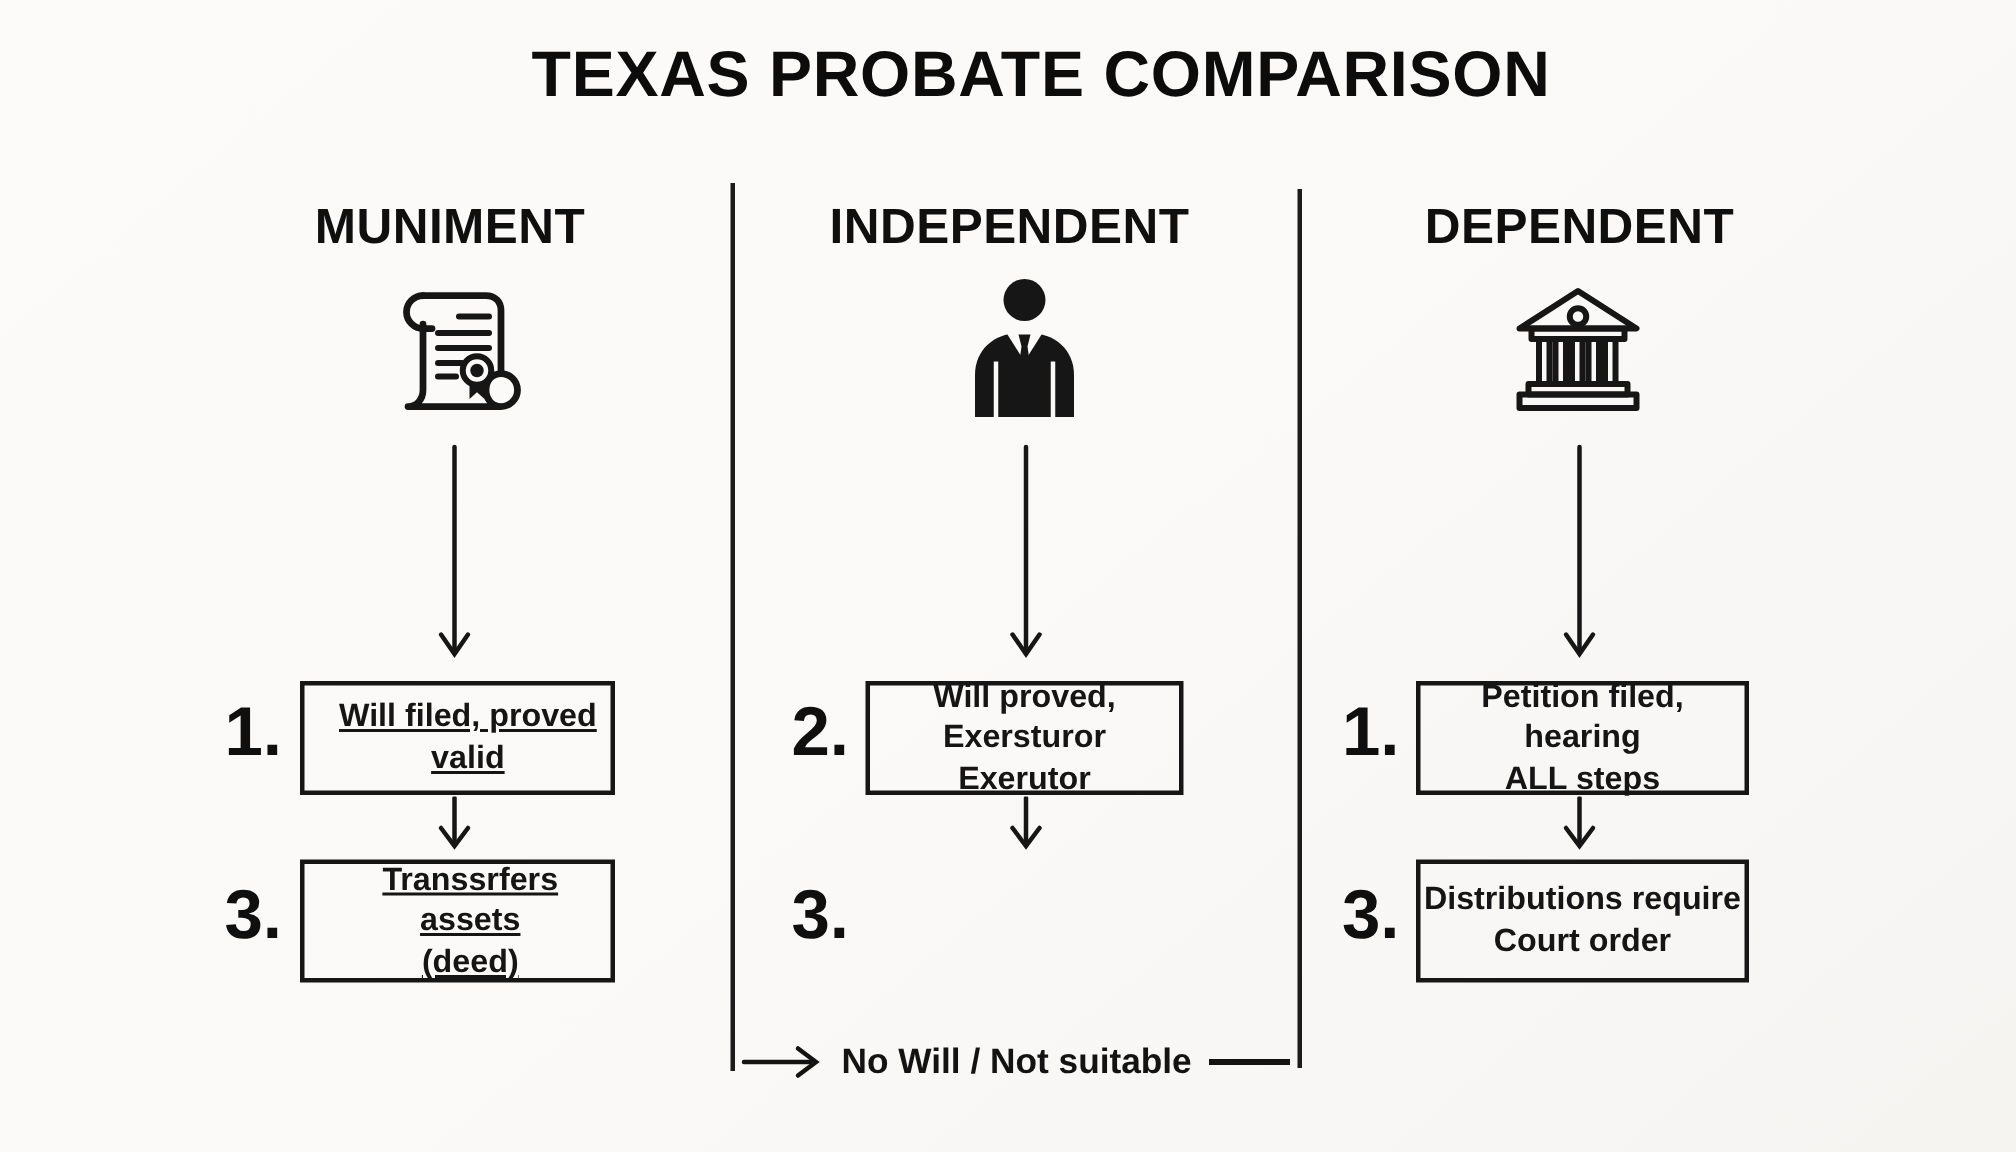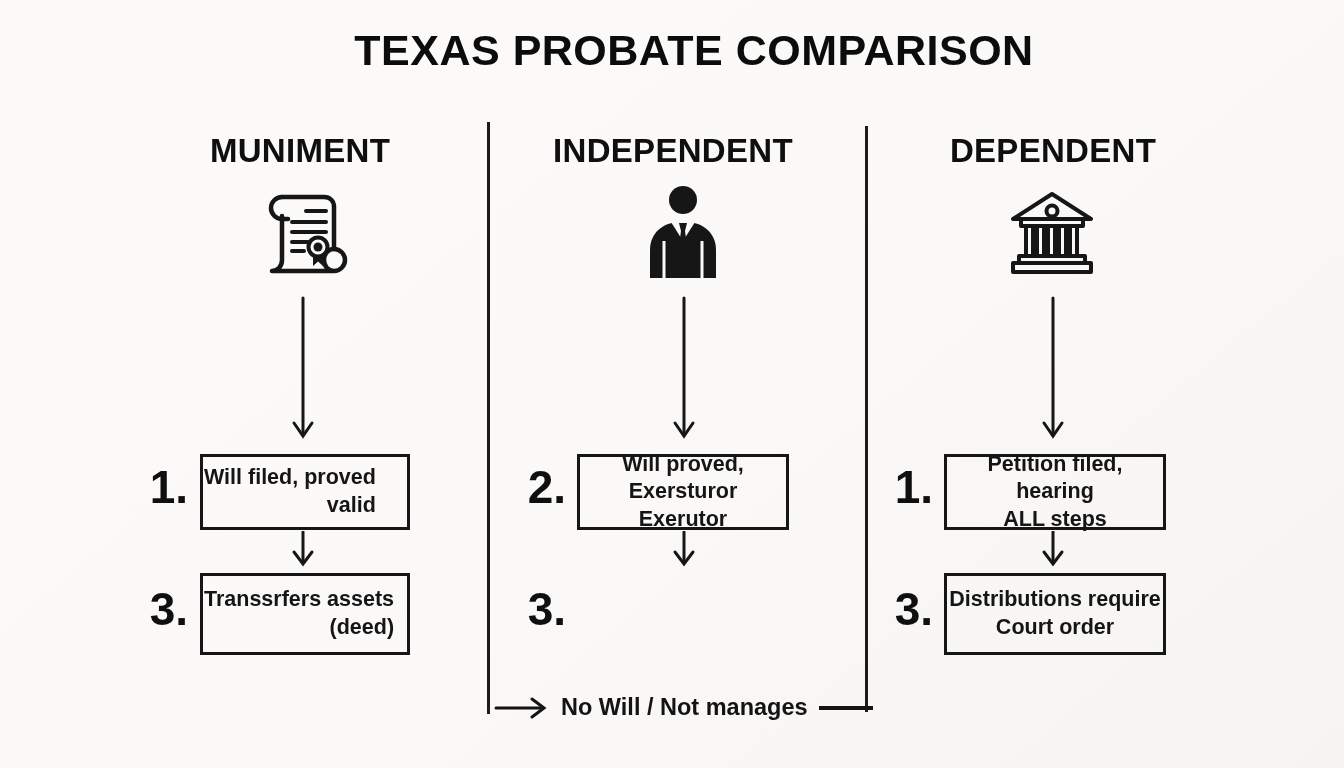--- a/index.html
+++ b/index.html
@@ -43,21 +43,21 @@
   .varrow.c1{left:290px}.varrow.c2{left:671px}.varrow.c3{left:1040px}
   .box{
     position:absolute;
     border:3px solid #161616;
     display:flex;align-items:center;justify-content:center;
     text-align:center;
     font-size:21.5px;font-weight:700;line-height:1.28;
     white-space:pre-line;color:#151515;
     box-sizing:border-box;
   }
-  .box.left{justify-content:flex-start;text-align:right;padding-left:1px;padding-right:6px;}
+  .box.left{justify-content:flex-start;text-align:center;padding-left:23px;padding-right:6px;text-decoration:underline;}
   .box.r1{top:454px;height:76px;}
   .box.r2{top:573px;height:82px;}
   .box.c1{left:200px;width:210px;}
   .box.c2{left:577px;width:212px;}
   .box.c3{left:944px;width:222px;}
   .num{
     position:absolute;width:62px;text-align:right;
     font-size:46px;font-weight:800;line-height:1;color:#0f0f0f;
   }
   .num.r1{top:464px;}
@@ -197,18 +197,18 @@
   <div class="box r2 c3">Distributions require
 Court order</div>
 
   <div class="foot f1">
     <span>
       <svg width="56" height="24" viewBox="0 0 56 24" fill="none" stroke="#131313" stroke-width="3" stroke-linecap="round">
         <line x1="2" y1="12" x2="46" y2="12"></line>
           <path d="M38 3 L50 12 L38 21"></path>
       </svg>
     </span>
-    <span>No Will / Not manages</span>
+    <span>No Will / Not suitable</span>
     <span class="dash"></span>
   </div>
 
 
 </div>
 
 </body></html>

